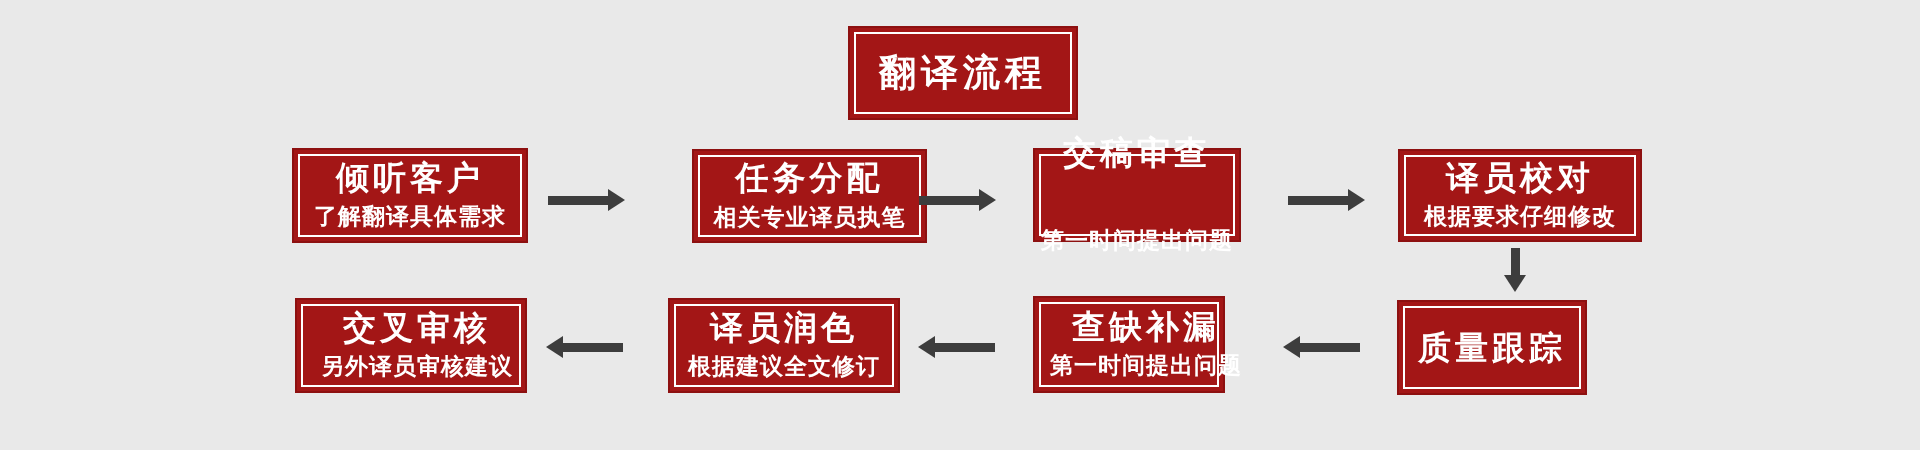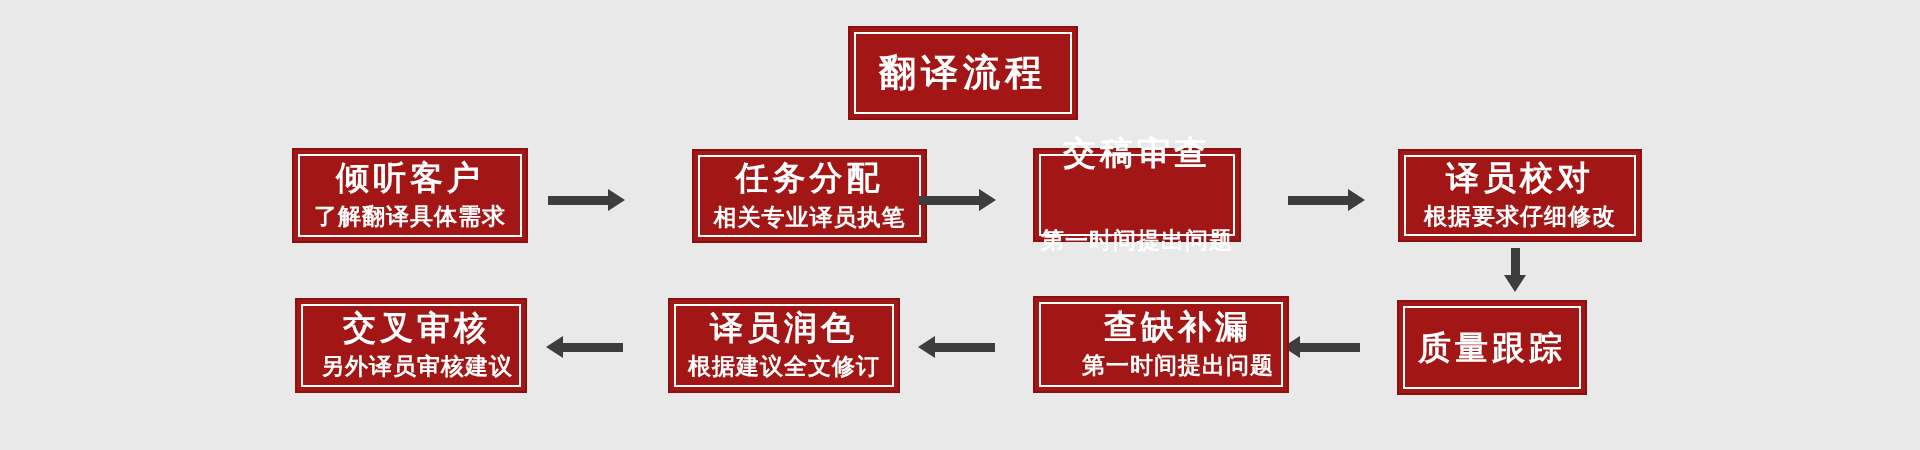--- a/index.html
+++ b/index.html
@@ -49,21 +49,21 @@
   .step .box-subtitle {
     font-size: 23px; font-weight: bold; letter-spacing: 1px;
     margin-top: 5px; white-space: nowrap;
   }
   
   .pos-listen    { left: 292px;  top: 148px; width: 236px; height: 95px; }
   .pos-assign    { left: 660px;  top: 149px; width: 235px; height: 94px; margin-left: 32px; }
   .pos-review    { left: 1033px; top: 148px; width: 208px; height: 94px; gap: 48px; }
   .pos-proofread { left: 1398px; top: 149px; width: 244px; height: 93px; }
   .pos-quality   { left: 1397px; top: 300px; width: 190px; height: 95px; }
-  .pos-gap       { left: 1033px; top: 296px; width: 256px; height: 97px; padding-left: 34px; }
+  .pos-gap       { left: 1033px; top: 296px; width: 192px; height: 97px; padding-left: 34px; }
   .pos-polish    { left: 658px;  top: 298px; width: 232px; height: 95px; margin-left: 10px; }
   .pos-cross     { left: 295px;  top: 298px; width: 232px; height: 95px; padding-left: 12px; }
   
   .arrow { position: absolute; display: flex; align-items: center; }
   .arrow .shaft { background: var(--arrow-color); }
   .arrow-right .shaft, .arrow-left .shaft { width: 60px; height: 9px; }
   .arrow-right .head {
     width: 0; height: 0;
     border-top: 11px solid transparent; border-bottom: 11px solid transparent;
     border-left: 17px solid var(--arrow-color);

